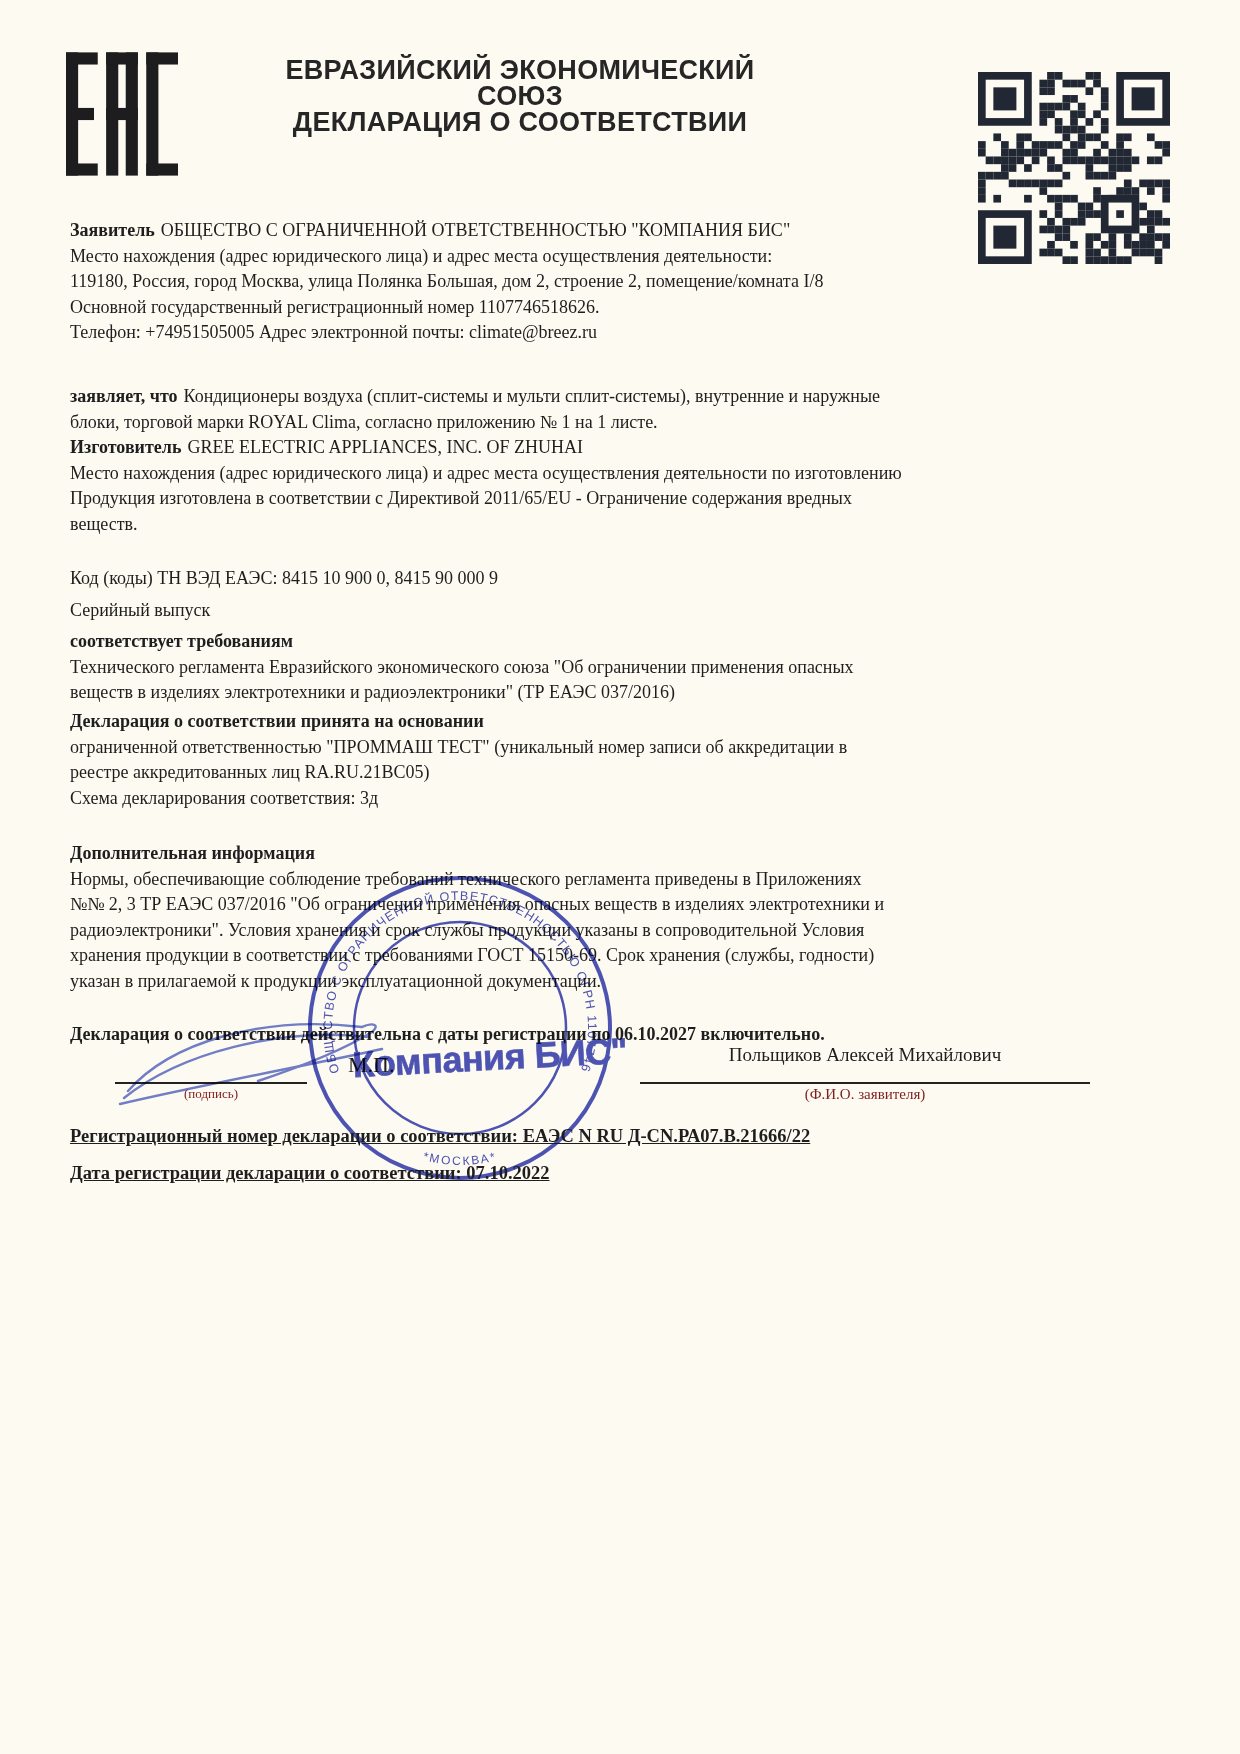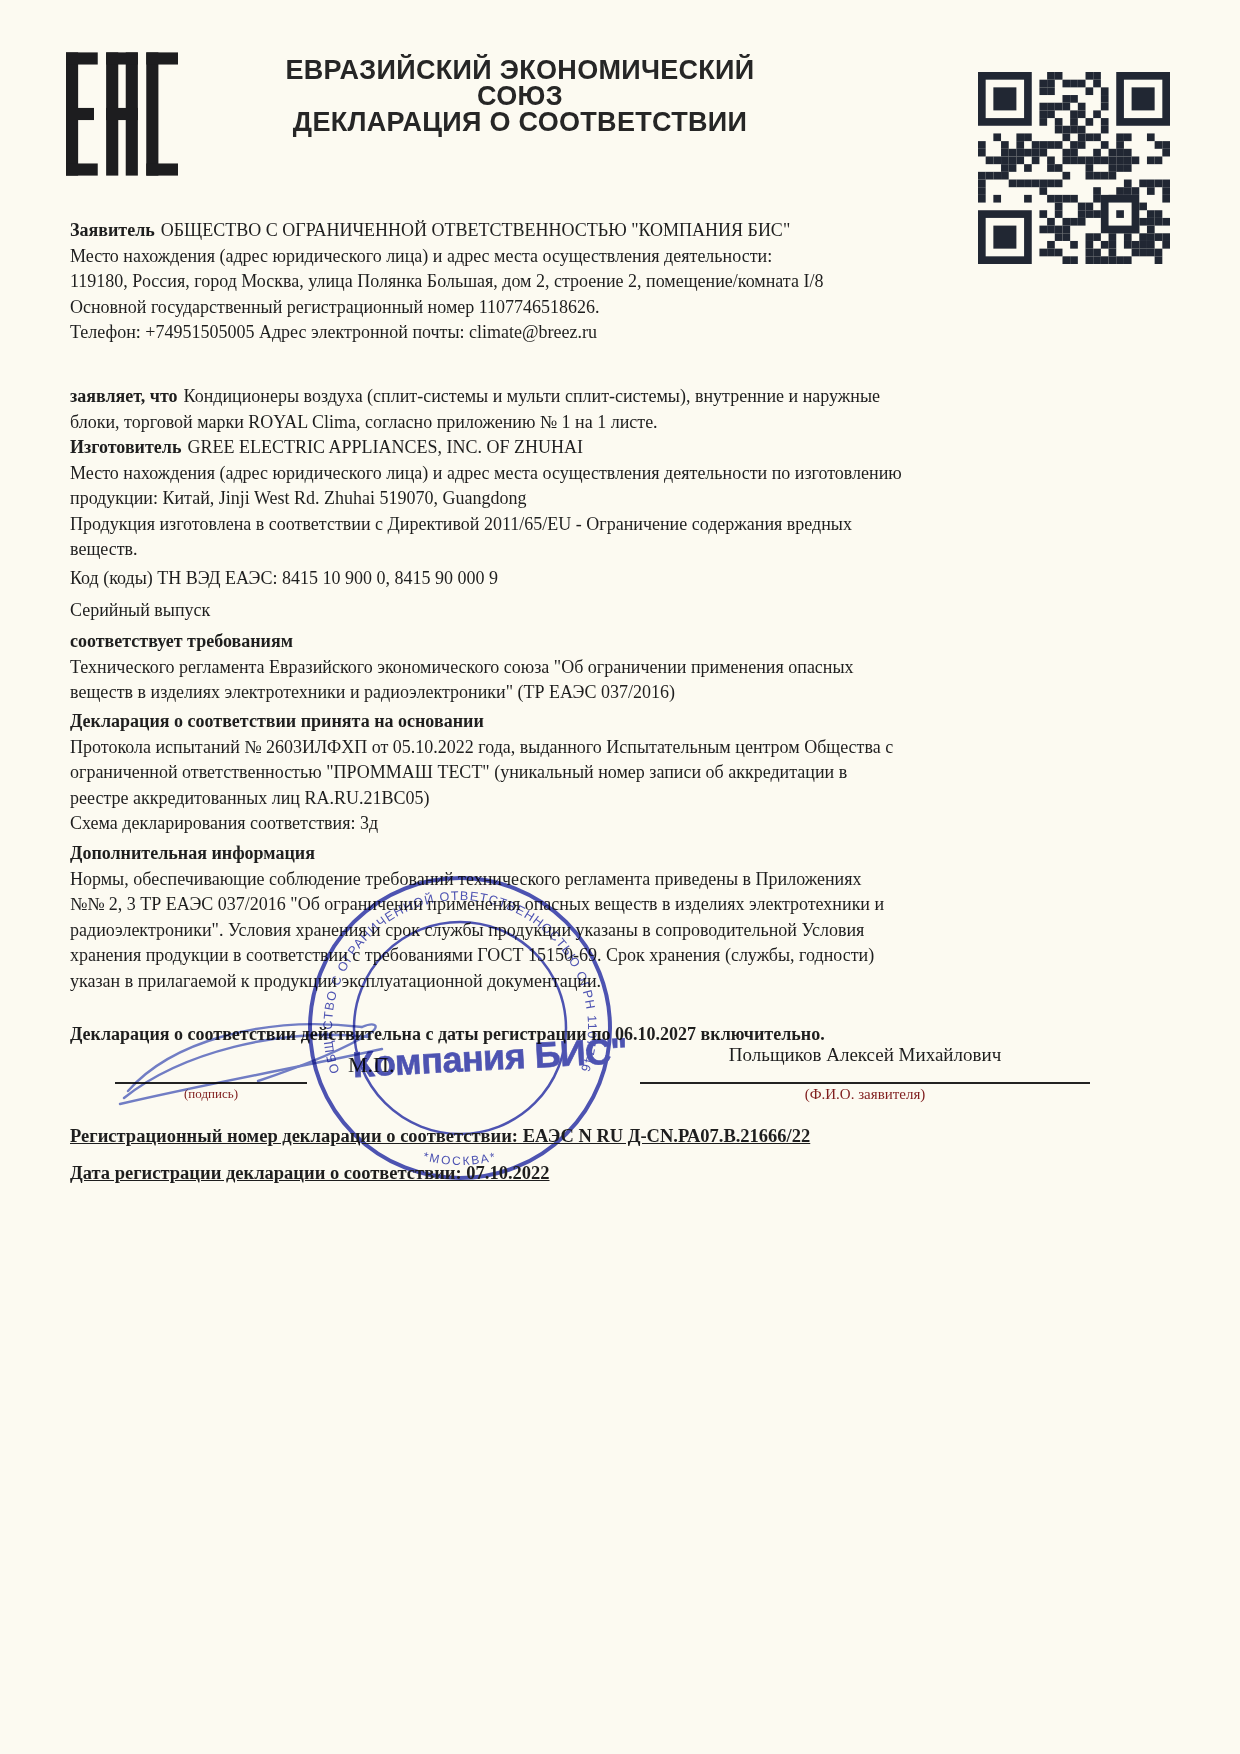--- a/index.html
+++ b/index.html
@@ -304,37 +304,35 @@
 
 <div class="abs sec" style="top:384px">
   <div class="ln">
     <span class="lead">заявляет, что</span><span>Кондиционеры воздуха (сплит-системы и мульти сплит-системы), внутренние и наружные</span>
   </div>
   <div class="ln">блоки, торговой марки ROYAL Clima, согласно приложению № 1 на 1 листе.</div>
   <div class="ln">
     <span class="lead">Изготовитель</span><span>GREE ELECTRIC APPLIANCES, INC. OF ZHUHAI</span>
   </div>
   <div class="ln">Место нахождения (адрес юридического лица) и адрес места осуществления деятельности по изготовлению</div>
-  <div class="ln">продукции: Китай, Jinji West Rd. Zhuhai 519070, Guangdong</div>
   <div class="ln">Продукция изготовлена в соответствии с Директивой 2011/65/EU - Ограничение содержания вредных</div>
   <div class="ln">веществ.</div>
 </div>
 
 <div class="abs sec ln" style="top:566px">Код (коды) ТН ВЭД ЕАЭС: 8415 10 900 0, 8415 90 000 9</div>
 <div class="abs sec ln" style="top:598px">Серийный выпуск</div>
 
 <div class="abs sec" style="top:629px">
   <div class="ln b">соответствует требованиям</div>
   <div class="ln">Технического регламента Евразийского экономического союза "Об ограничении применения опасных</div>
   <div class="ln">веществ в изделиях электротехники и радиоэлектроники" (ТР ЕАЭС 037/2016)</div>
 </div>
 
 <div class="abs sec" style="top:709px">
   <div class="ln b">Декларация о соответствии принята на основании</div>
-  <div class="ln">Протокола испытаний № 2603ИЛФХП от 05.10.2022 года, выданного Испытательным центром Общества с</div>
   <div class="ln">ограниченной ответственностью "ПРОММАШ ТЕСТ" (уникальный номер записи об аккредитации в</div>
   <div class="ln">реестре аккредитованных лиц RA.RU.21ВС05)</div>
   <div class="ln">Схема декларирования соответствия: 3д</div>
 </div>
 
 <div class="abs sec" style="top:841px">
   <div class="ln b">Дополнительная информация</div>
   <div class="ln">Нормы, обеспечивающие соблюдение требований технического регламента приведены в Приложениях</div>
   <div class="ln">№№ 2, 3 ТР ЕАЭС 037/2016 "Об ограничении применения опасных веществ в изделиях электротехники и</div>
   <div class="ln">радиоэлектроники". Условия хранения и срок службы продукции указаны в сопроводительной Условия</div>

